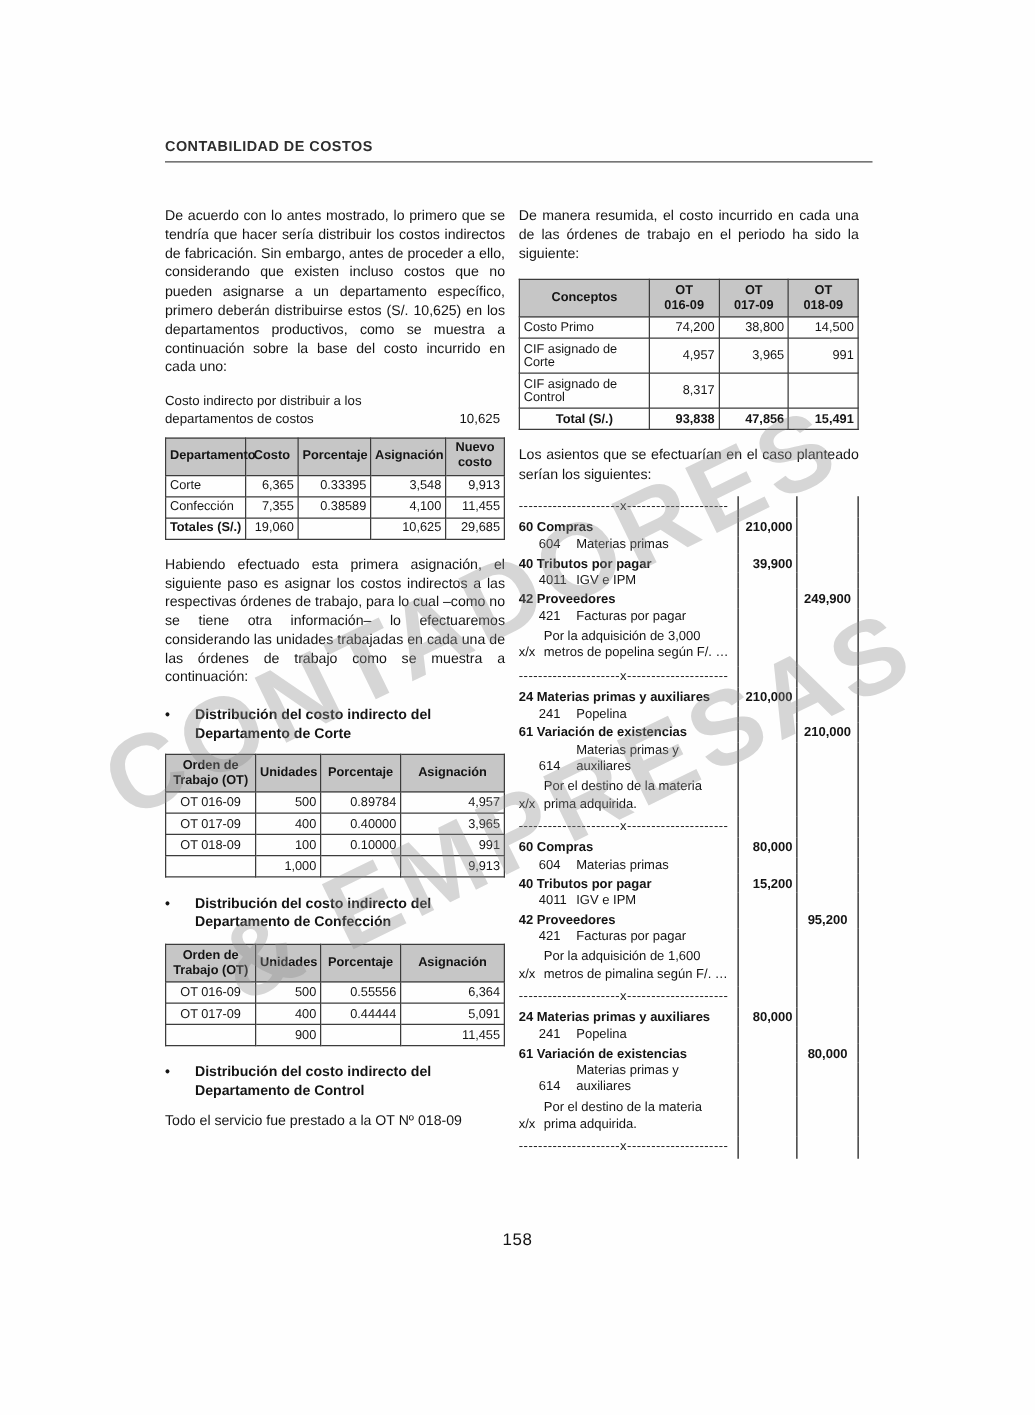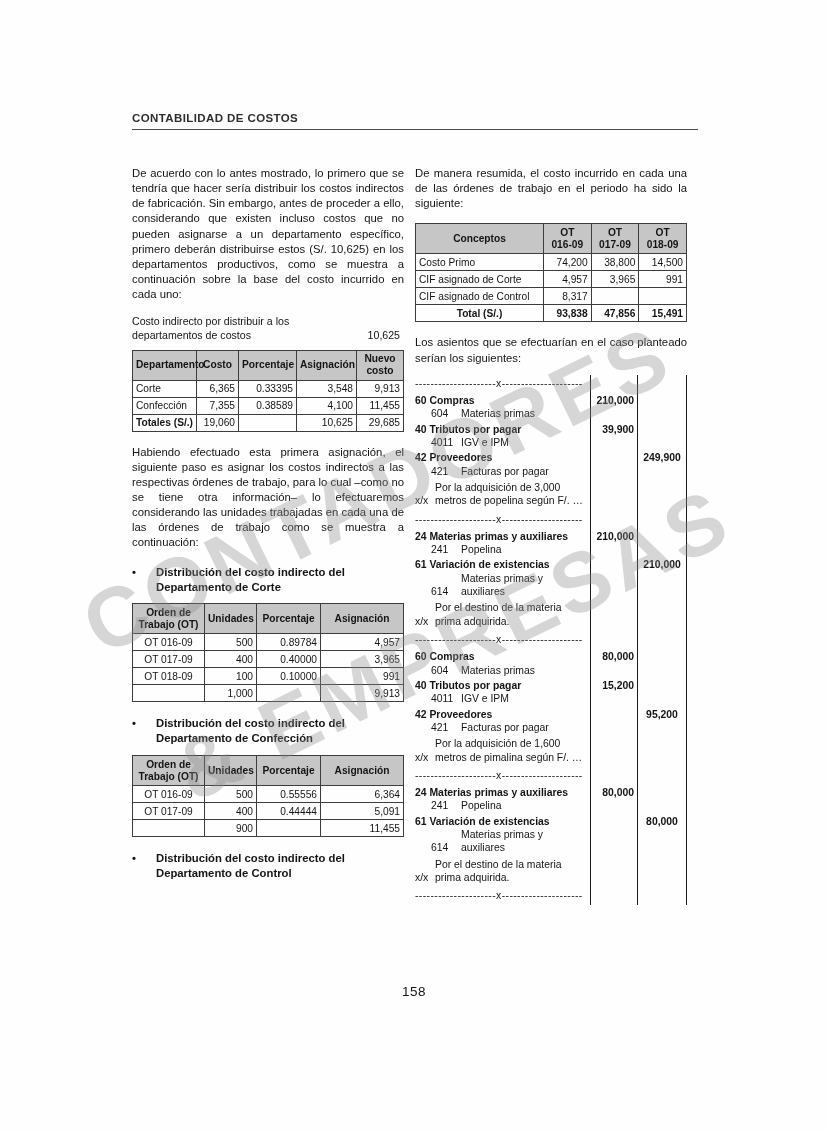--- a/index.html
+++ b/index.html
@@ -30,21 +30,21 @@
 
   table.t-dept th:nth-child(1){width:64px;} table.t-dept th:nth-child(2){width:42px;}
   table.t-dept th:nth-child(3){width:58px;} table.t-dept th:nth-child(4){width:60px;}
   table.t-dept td:first-child { text-align:left; }
   table.t-dept tr:last-child td:first-child { font-weight:bold; }
 
   table.t-ot th:nth-child(1){width:72px;} table.t-ot th:nth-child(2){width:52px;}
   table.t-ot th:nth-child(3){width:64px;}
   table.t-ot td:first-child { text-align:center; }
 
-  table.t-res th:nth-child(1){width:128px;}
+  table.t-res th:nth-child(1){width:104px;}
   table.t-res td:first-child { text-align:left; }
   table.t-res tr:last-child td { font-weight:bold; }
   table.t-res tr:last-child td:first-child { text-align:center; }
 
   .after-table { margin-top:13px; }
 
   
   .bullet { display:flex; margin:14px 0 9px; font-weight:bold; font-size:11.3px; line-height:1.32; }
   .bullet .dot { width:24px; flex:0 0 24px; }
   .bullet .btxt { flex:1; }
@@ -207,20 +207,21 @@
                 <td></td>
                 <td>11,455</td>
               </tr>
             </tbody>
           </table>
 
         <div class="bullet">
           <span class="dot">•</span>
           <span class="btxt">Distribución del costo indirecto del Departamento de Control</span>
         </div>
+        <p class="final-note">Todo el servicio fue prestado a la OT Nº 018-09</p>
       </div>
 
       <div class="col">
         <p class="body">De manera resumida, el costo incurrido en cada una de las órdenes de trabajo en el periodo ha sido la siguiente:</p>
 
         <table class="t-res after-table" style="margin-top:12px;">
             <thead>
               <tr>
                 <th>Conceptos</th>
                 <th>OT

